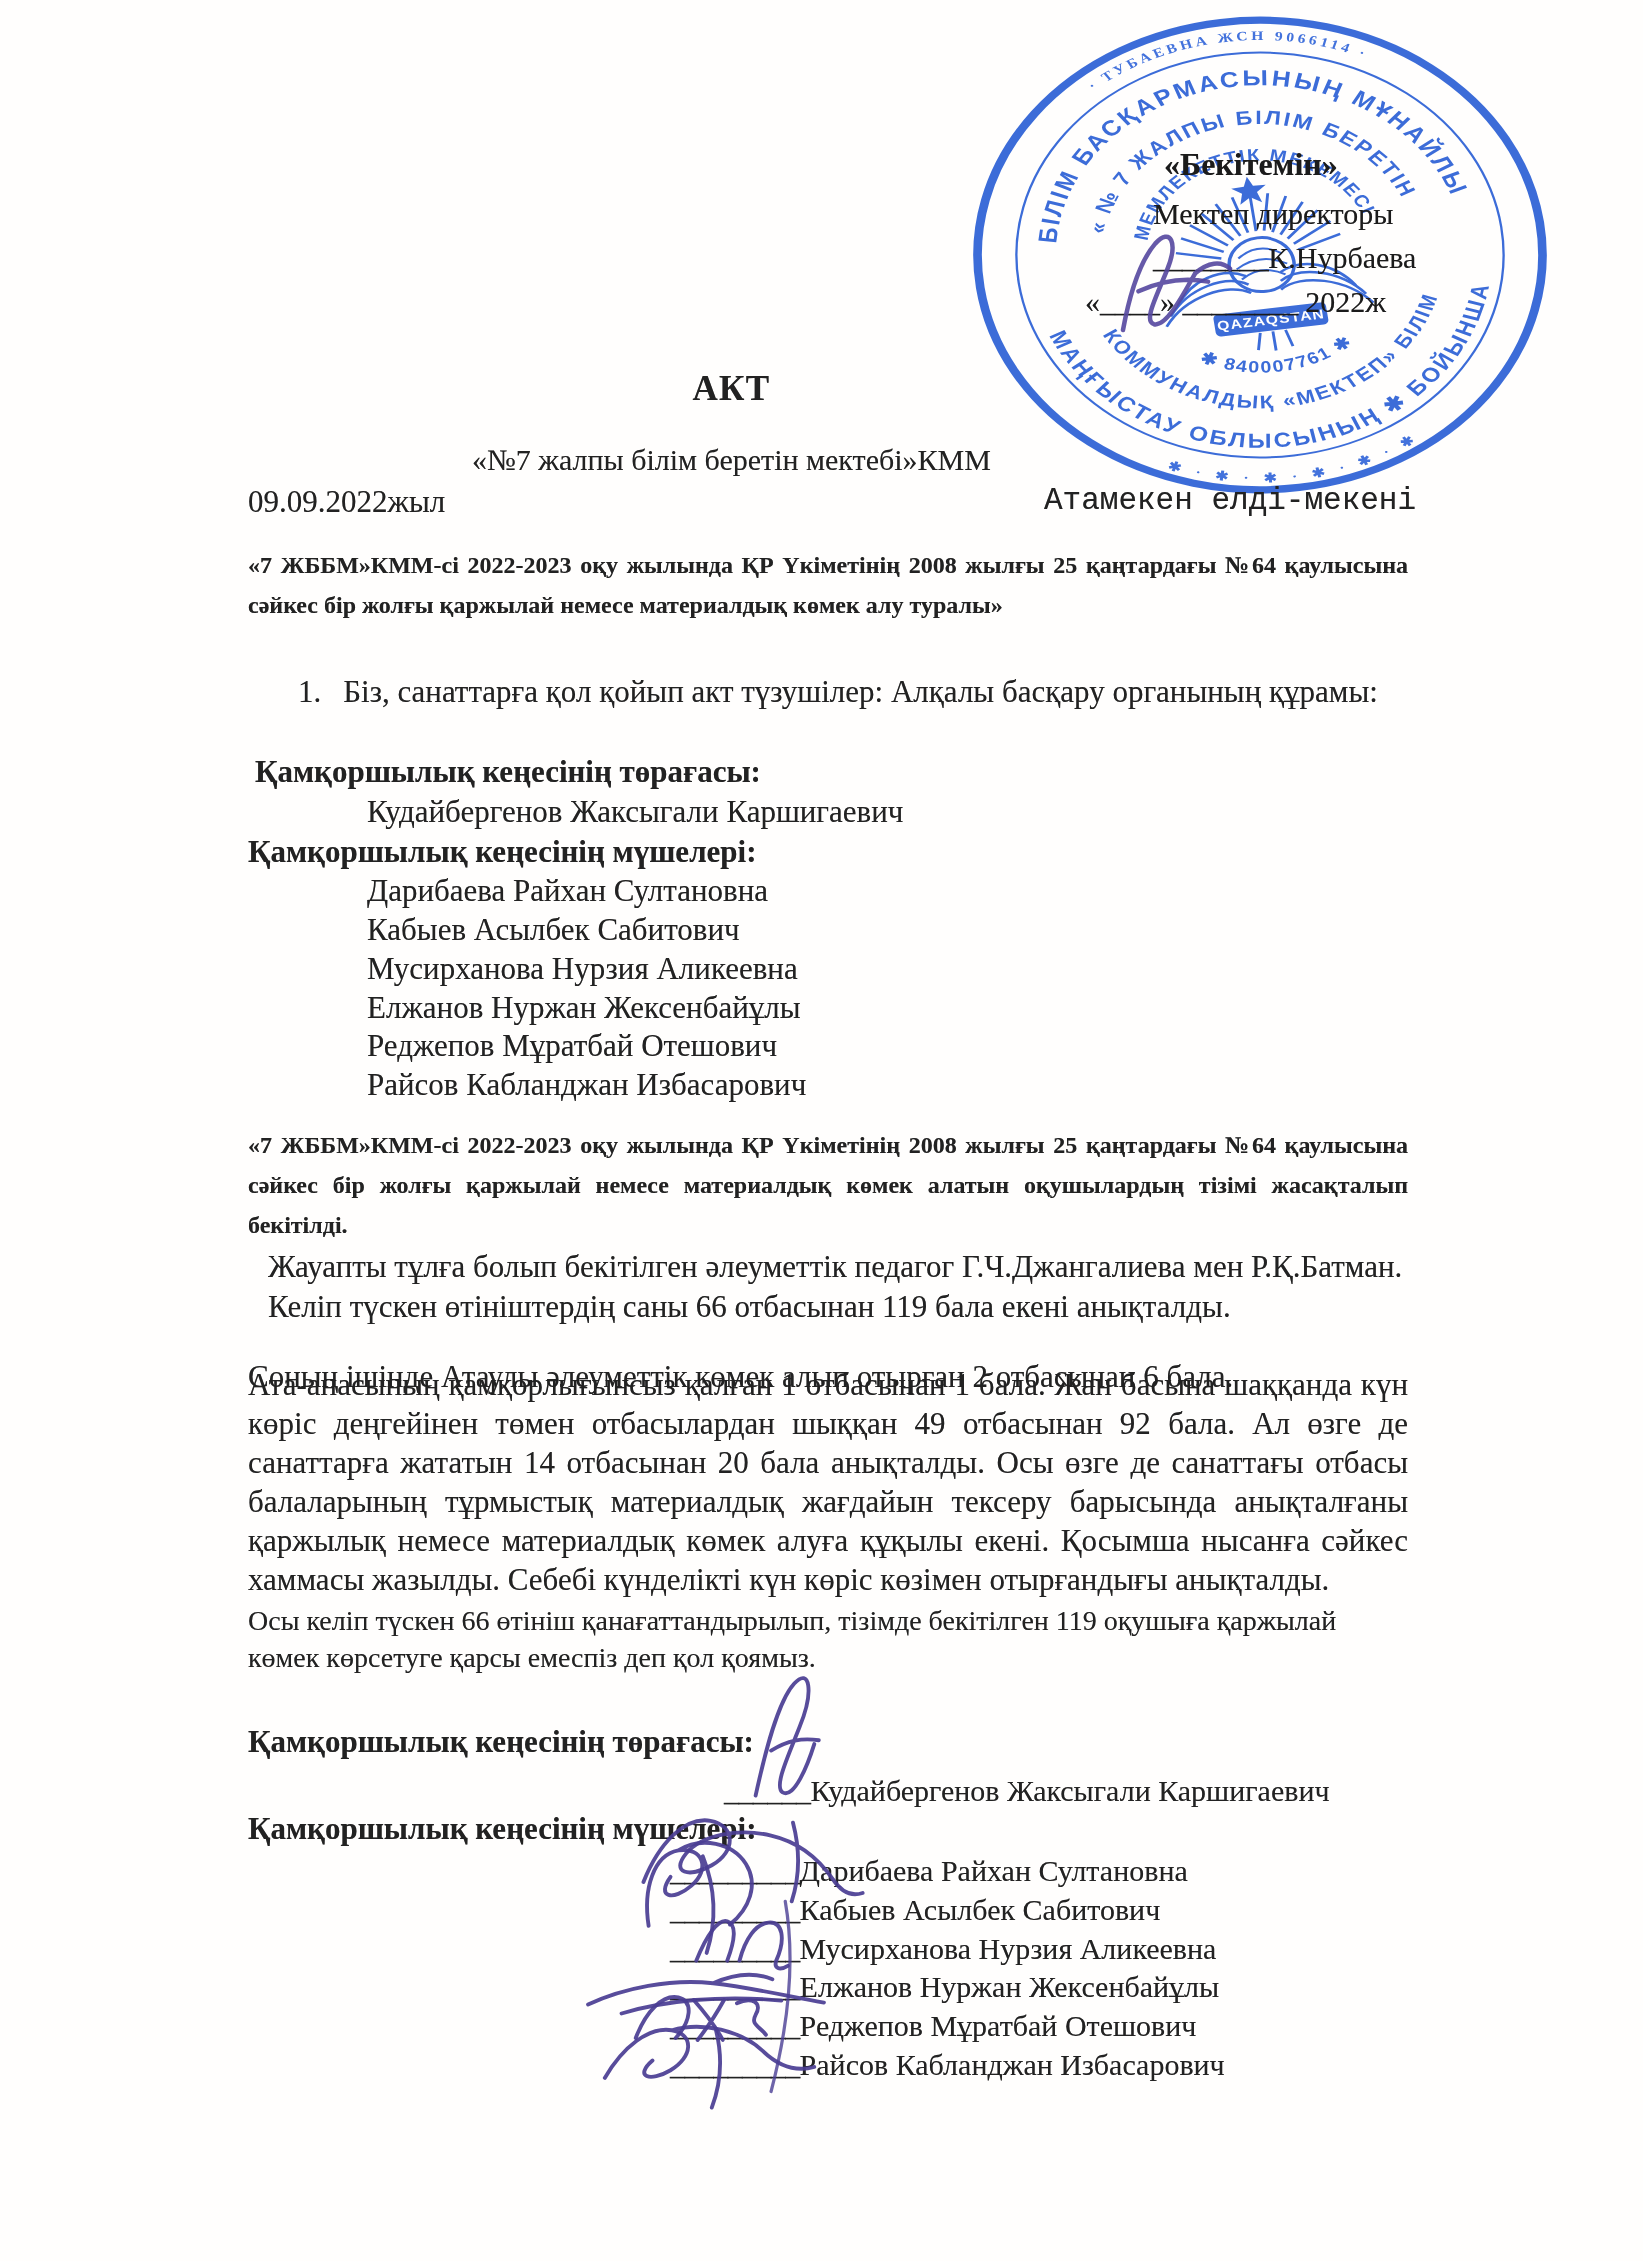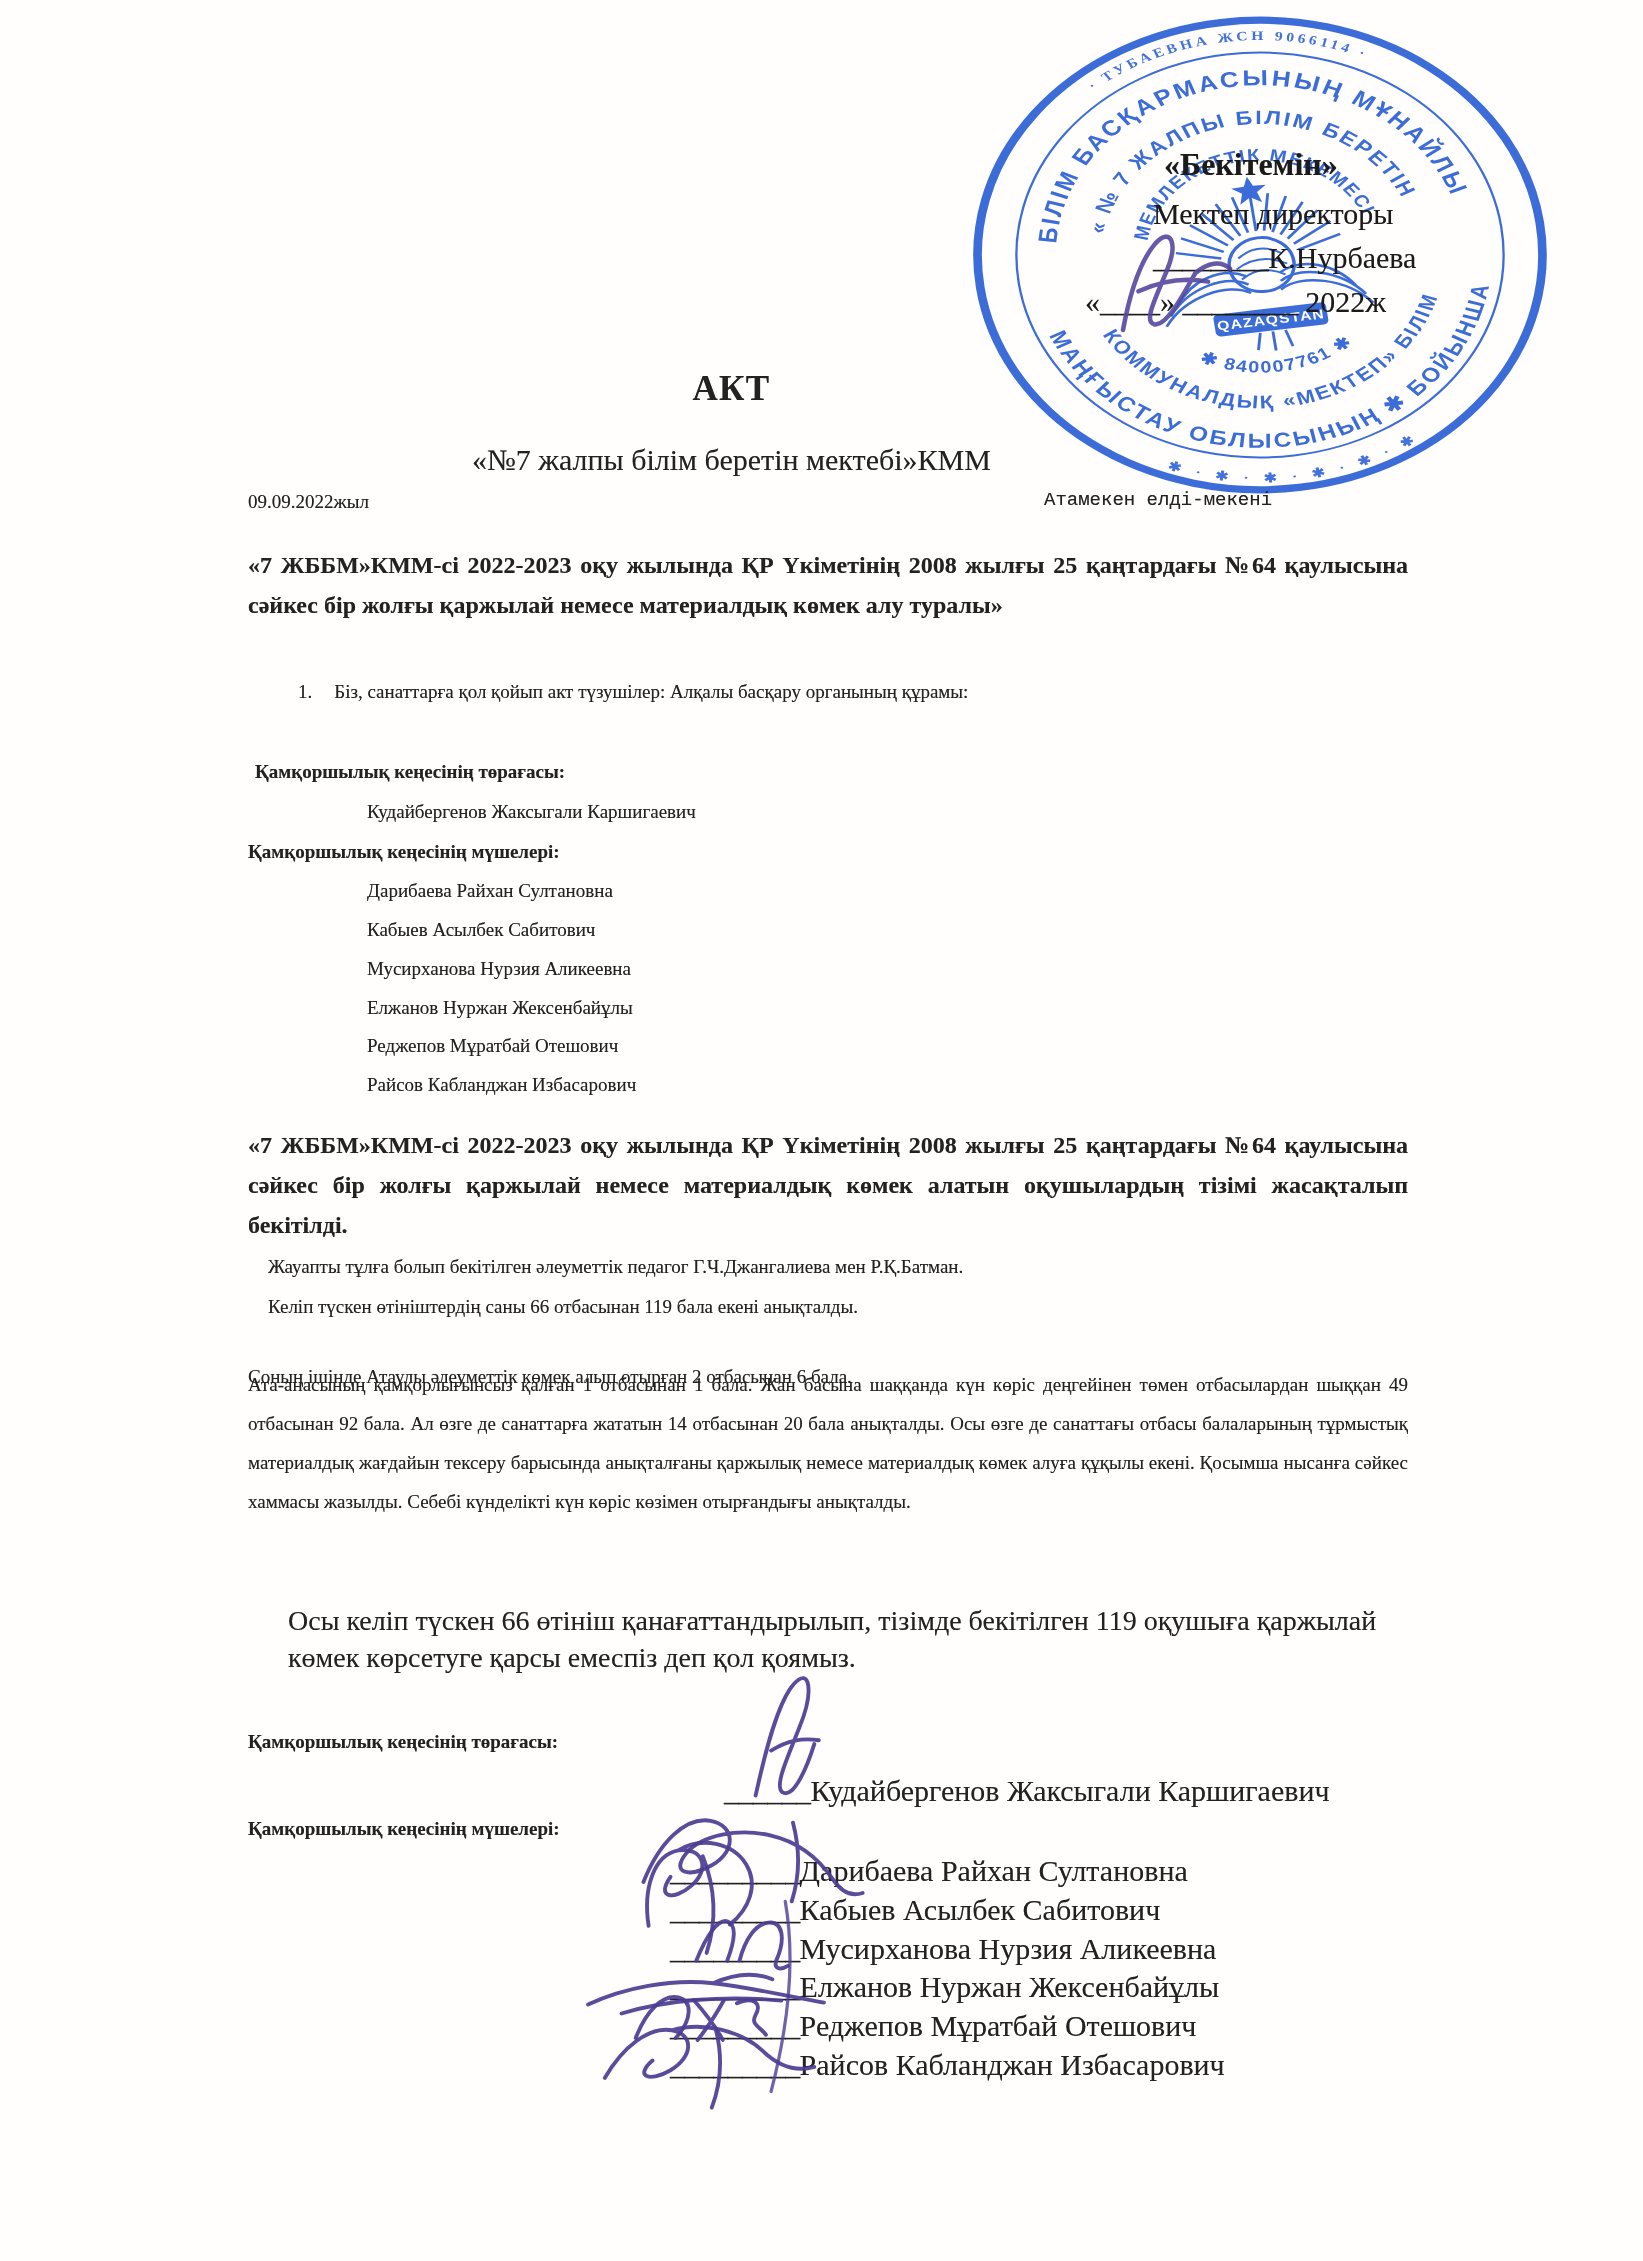--- a/index.html
+++ b/index.html
@@ -7,21 +7,21 @@
     position:relative;
     width:1644px;height:2261px;
     background:#fffefd;
     overflow:hidden;
     font-family:"Liberation Serif","DejaVu Serif",serif;
     color:#1d1d1d;
   }
   .abs{position:absolute;}
   .body-block{
     left:248px;width:1160px;
-    font-size:19px;line-height:39px;
+    font-size:31px;line-height:39px;
     color:#222;
     text-shadow:0 0 0.6px rgba(40,40,40,.45);
   }
   .just{text-align:justify;text-align-last:left;}
   .center{text-align:center;}
   .doc-title{font-size:35px;font-weight:bold;letter-spacing:1.3px;}
   .subtitle{font-size:30px;}
   .heading{font-size:24px;font-weight:bold;line-height:40px;}
   .label{font-weight:bold;}
   .name-line{white-space:nowrap;}
@@ -142,21 +142,21 @@
   <div class="abs body-block name-line" style="left:367px;top:988px;">Елжанов Нуржан Жексенбайұлы</div>
   <div class="abs body-block name-line" style="left:367px;top:1026px;">Реджепов Мұратбай Отешович</div>
   <div class="abs body-block name-line" style="left:367px;top:1065px;">Райсов Кабланджан Избасарович</div>
 
   <div class="abs body-block heading just" style="top:1125px;">«7 ЖББМ»КММ-сі 2022-2023 оқу жылында ҚР Үкіметінің 2008 жылғы 25 қаңтардағы №64 қаулысына сәйкес бір жолғы қаржылай немесе материалдық көмек алатын оқушылардың тізімі жасақталып бекітілді.</div>
 
   <div class="abs body-block" style="top:1247px;margin-left:20px;">Жауапты тұлға болып бекітілген әлеуметтік педагог Г.Ч.Джангалиева мен Р.Қ.Батман.</div>
   <div class="abs body-block" style="top:1287px;margin-left:20px;">Келіп түскен өтініштердің саны 66 отбасынан 119 бала екені анықталды.</div>
   <div class="abs body-block" style="top:1326px;margin-top:31px;">Соның ішінде Атаулы әлеуметтік көмек алып отырған 2 отбасынан 6 бала.</div>
   <div class="abs body-block just" style="top:1365px;">Ата-анасының қамқорлығынсыз қалған 1 отбасынан 1 бала. Жан басына шаққанда күн көріс деңгейінен төмен отбасылардан шыққан 49 отбасынан 92 бала. Ал өзге де санаттарға жататын 14 отбасынан 20 бала анықталды. Осы өзге де санаттағы отбасы балаларының тұрмыстық материалдық жағдайын тексеру барысында анықталғаны қаржылық немесе материалдық көмек алуға құқылы екені. Қосымша нысанға сәйкес хаммасы жазылды. Себебі күнделікті күн көріс көзімен отырғандығы анықталды.</div>
-  <div class="abs body-block para5" style="top:1602px;width:1154px;margin-left:40px;">Осы келіп түскен 66 өтініш қанағаттандырылып, тізімде бекітілген 119  оқушыға  қаржылай көмек көрсетуге  қарсы емеспіз  деп қол қоямыз.</div>
+  <div class="abs body-block para5" style="top:1602px;width:1154px;">Осы келіп түскен 66 өтініш қанағаттандырылып, тізімде бекітілген 119  оқушыға  қаржылай көмек көрсетуге  қарсы емеспіз  деп қол қоямыз.</div>
 
   <div class="abs body-block label" style="top:1722px;">Қамқоршылық кеңесінің төрағасы:</div>
 
   <div class="abs signoff-row" style="left:724px;top:1771px;">
     <span class="sig-underscores">______</span><span>Кудайбергенов Жаксыгали Каршигаевич</span>
   </div>
 
   <div class="abs body-block label" style="top:1809px;">Қамқоршылық кеңесінің мүшелері:</div>
 
   <div class="abs signoff-row" style="left:670px;top:1851px;">

